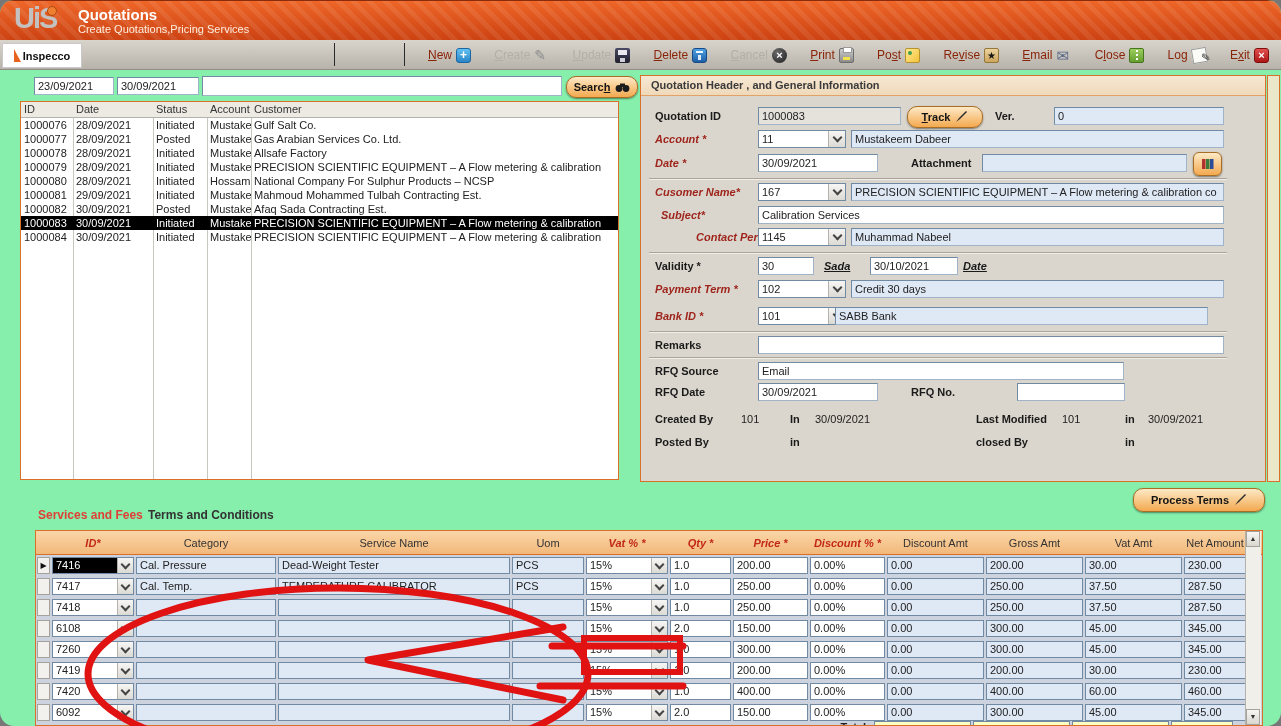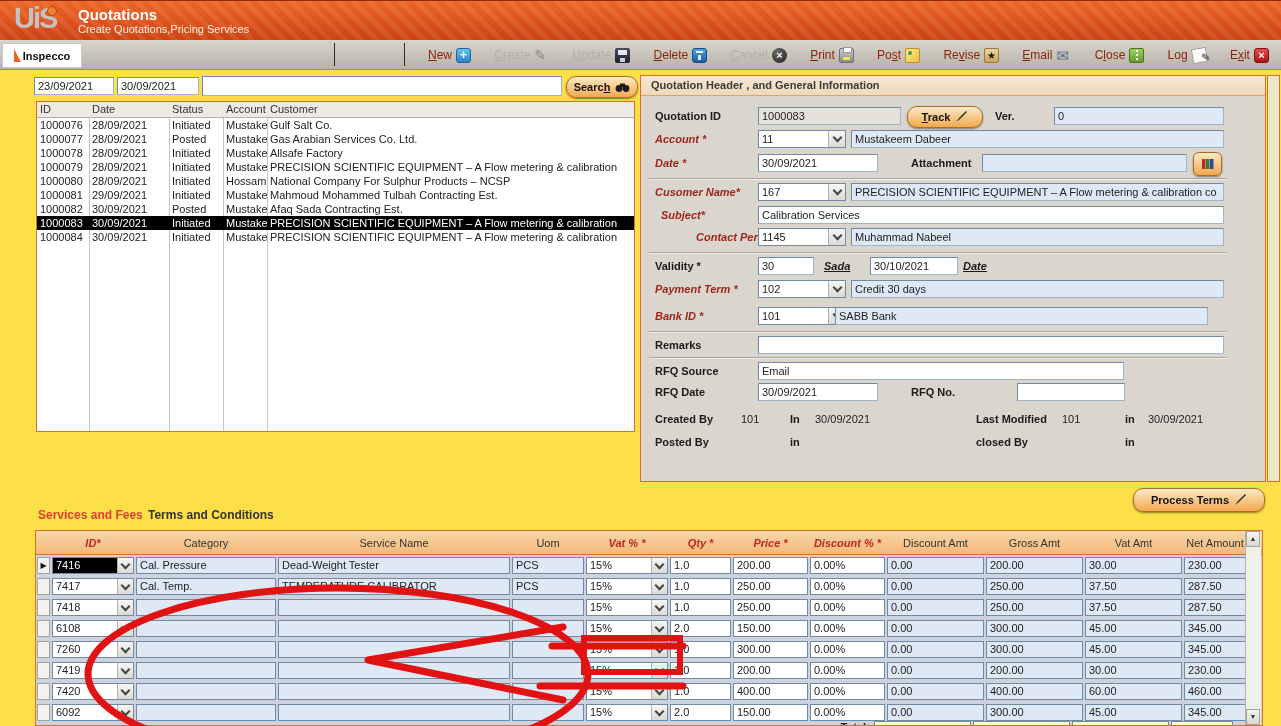--- a/index.html
+++ b/index.html
@@ -1,17 +1,17 @@
 <!DOCTYPE html>
 <html><head>
 <meta charset="utf-8">
 <style>
   html,body{margin:0;padding:0;background:#777;}
-  .screen{position:relative;width:1281px;height:726px;overflow:hidden;background:#fde047;
-          font-family:"Liberation Sans",sans-serif;font-size:11px;color:#222;}
+  .screen{position:relative;width:1281px;height:726px;overflow:hidden;background:#86efac;
+          font-family:"Liberation Sans",sans-serif;font-size:11px;color:#222;border-radius:14px;}
 
   
   .titlebar{position:absolute;left:0;top:0;width:100%;height:40px;
     background:repeating-linear-gradient(45deg,rgba(255,255,255,.08) 0 5px,rgba(255,255,255,0) 5px 11px),
                linear-gradient(180deg,#ee6628,#cc4212);
     border-top:1px solid #8a2c0c;box-sizing:border-box;display:flex;align-items:center;}
   .applogo{position:relative;width:78px;height:40px;}
   .applogo .logotxt{position:absolute;left:14px;top:1px;font-size:29px;font-weight:bold;color:#c3c2c0;letter-spacing:-2px;}
   .applogo .logodot{position:absolute;left:47px;top:5px;width:8px;height:8px;border-radius:50%;background:#f08030;border:1px solid #a84a10;}
   .t-title{color:#fff;font-size:15px;font-weight:bold;line-height:16px;}
@@ -68,21 +68,21 @@
   .combo .val{flex:1;padding:0 3px;line-height:16px;overflow:hidden;white-space:nowrap;}
   .combo .cbtn{width:16px;flex:none;background:linear-gradient(180deg,#f6f6f4,#dcdad4);border-left:1px solid #b5b2ab;
       display:flex;align-items:center;justify-content:center;}
   .chev{width:5px;height:5px;border-right:2px solid #444;border-bottom:2px solid #444;transform:rotate(45deg);margin-top:-3px;}
   .pill{position:absolute;background:linear-gradient(180deg,#fde9c6,#f3a94f);border:1px solid #a96e26;border-radius:10px;
       box-shadow:0 1px 2px rgba(0,0,0,.45);display:flex;align-items:center;justify-content:center;gap:5px;
       font-weight:bold;color:#141414;cursor:pointer;}
   .hr{position:absolute;height:0;border-top:1px solid #a9a59d;border-bottom:1px solid #f1eee8;}
 
   
-  .list-panel{position:absolute;left:36px;top:101px;width:599px;height:331px;background:#fff;
+  .list-panel{position:absolute;left:20px;top:101px;width:599px;height:379px;background:#fff;
       border:1px solid #d96f28;box-sizing:border-box;overflow:hidden;}
   .vline{position:absolute;top:15px;bottom:0;width:1px;background:#c9c6bf;z-index:0;}
   .list-head{position:relative;display:flex;height:15px;background:#edeae3;border-bottom:1px solid #b5b2ab;color:#333;z-index:2;}
   .lc{box-sizing:border-box;padding:1px 0 0 3px;overflow:hidden;white-space:nowrap;flex:none;}
   .lc-id{width:52px;}.lc-date{width:80px;}.lc-status{width:54px;}.lc-acct{width:44px;}.lc-cust{flex:1;}
   .list-body{position:relative;z-index:1;}
   .lrow{display:flex;height:14px;line-height:13px;cursor:pointer;}
   .lrow.selected{background:#000;color:#fff;}
 
   

